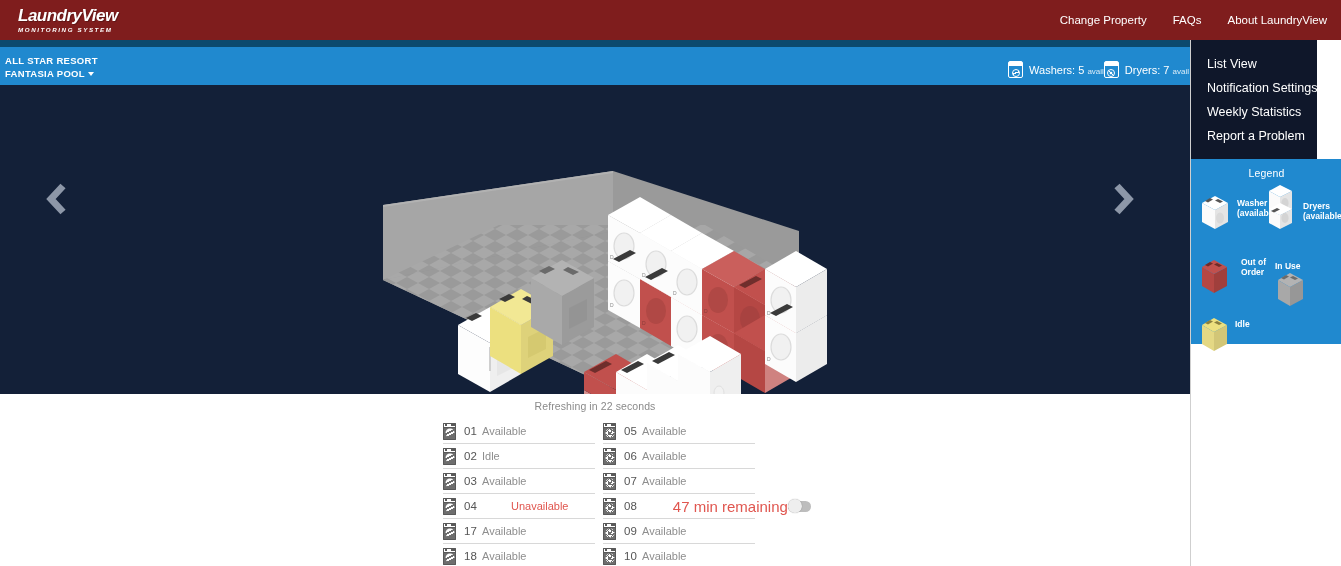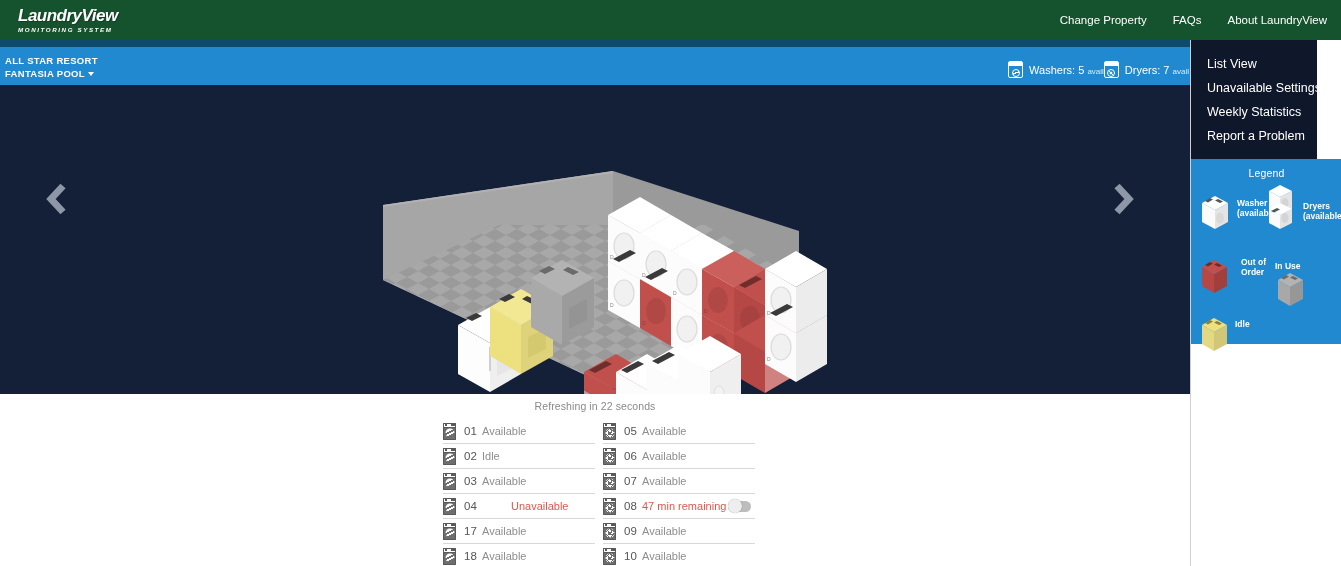--- a/index.html
+++ b/index.html
@@ -7,21 +7,21 @@
     width: 1341px; height: 566px;
     font-family: "Liberation Sans", sans-serif;
     background: #ffffff;
     overflow: hidden;
   }
   #app { position: relative; width: 1341px; height: 566px; }
 
   
   .topnav {
     position: absolute; left: 0; top: 0; width: 1341px; height: 40px;
-    background: #14532d;
+    background: #7f1d1d;
   }
   .logo-wrap {
     position: absolute; left: 18px; top: 3px;
     width: 100px; height: 34px;
     display: flex; flex-direction: column; justify-content: center;
   }
   .logo-main {
     font-size: 17px; font-weight: bold; color: #ffffff;
     font-style: italic; letter-spacing: -0.5px; line-height: 17px;
     text-shadow: 1px 1px 0 rgba(0,0,0,.25);
@@ -162,21 +162,21 @@
     cursor: pointer;
   }
   .mrow .mnum {
     font-size: 11.5px; color: #555555; width: 26px;
     text-align: left; padding-left: 8px;
   }
   .mrow .mstat {
     font-size: 11px; color: #8e8e8e; flex: 1; white-space: nowrap;
   }
   .mrow .mstat.unavailable { color: #e0564f; margin-left: 29px; }
-  .mrow .mstat.running { color: #e0564f; font-size: 11px; }
+  .mrow .mstat.running { color: #e0564f; font-size: 15px; margin-left: 36px; }
   .mrow .toggle {
     width: 23px; height: 11px; border-radius: 6px; background: #bdbdbd;
     position: relative; margin-right: 4px; flex: 0 0 auto; cursor: pointer;
   }
   .mrow .toggle .knob {
     position: absolute; left: 0; top: -1.5px;
     width: 14px; height: 14px; border-radius: 50%;
     background: #eeeeee; box-shadow: 0 0 1px rgba(0,0,0,.4);
   }
 
@@ -583,21 +583,21 @@
           <div class="mstat">Available</div>
         </div>
       </div>
 
     </div>
   </div>
 
   <div class="rightpanel">
     <div class="menu">
       <a class="menu-item" href="#">List View</a>
-      <a class="menu-item" href="#">Unavailable Settings</a>
+      <a class="menu-item" href="#">Notification Settings</a>
       <a class="menu-item" href="#">Weekly Statistics</a>
       <a class="menu-item" href="#">Report a Problem</a>
     </div>
 
     <div class="legend">
       <div class="legend-title">Legend</div>
 
       <div class="legend-grid">
 
         <div class="lg-item" style="left:8px; top:10px;">

